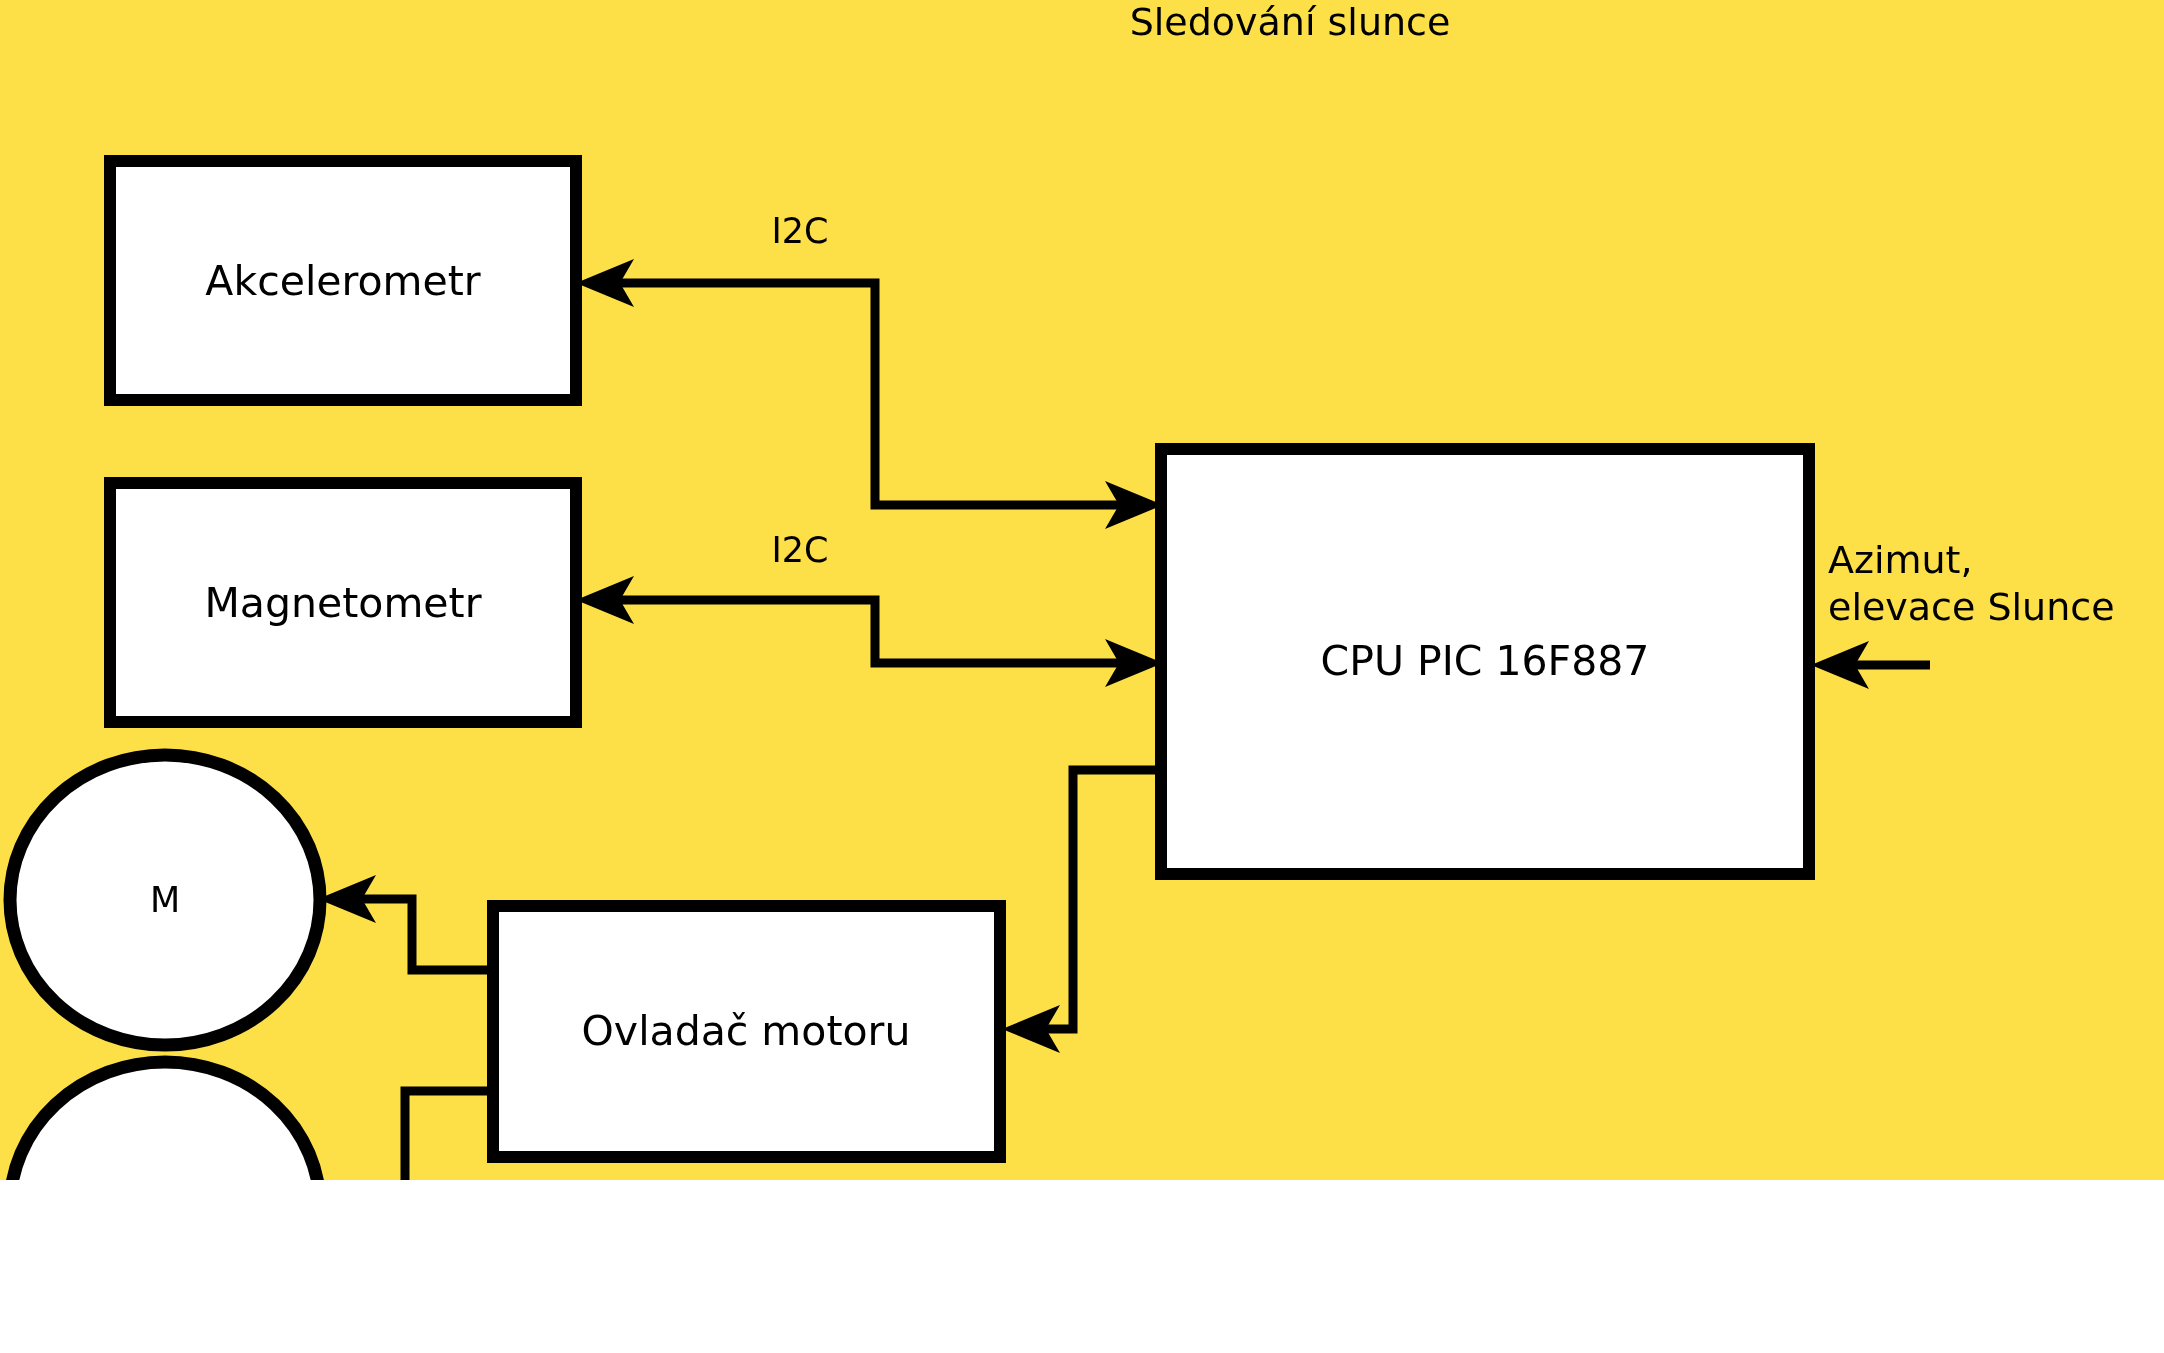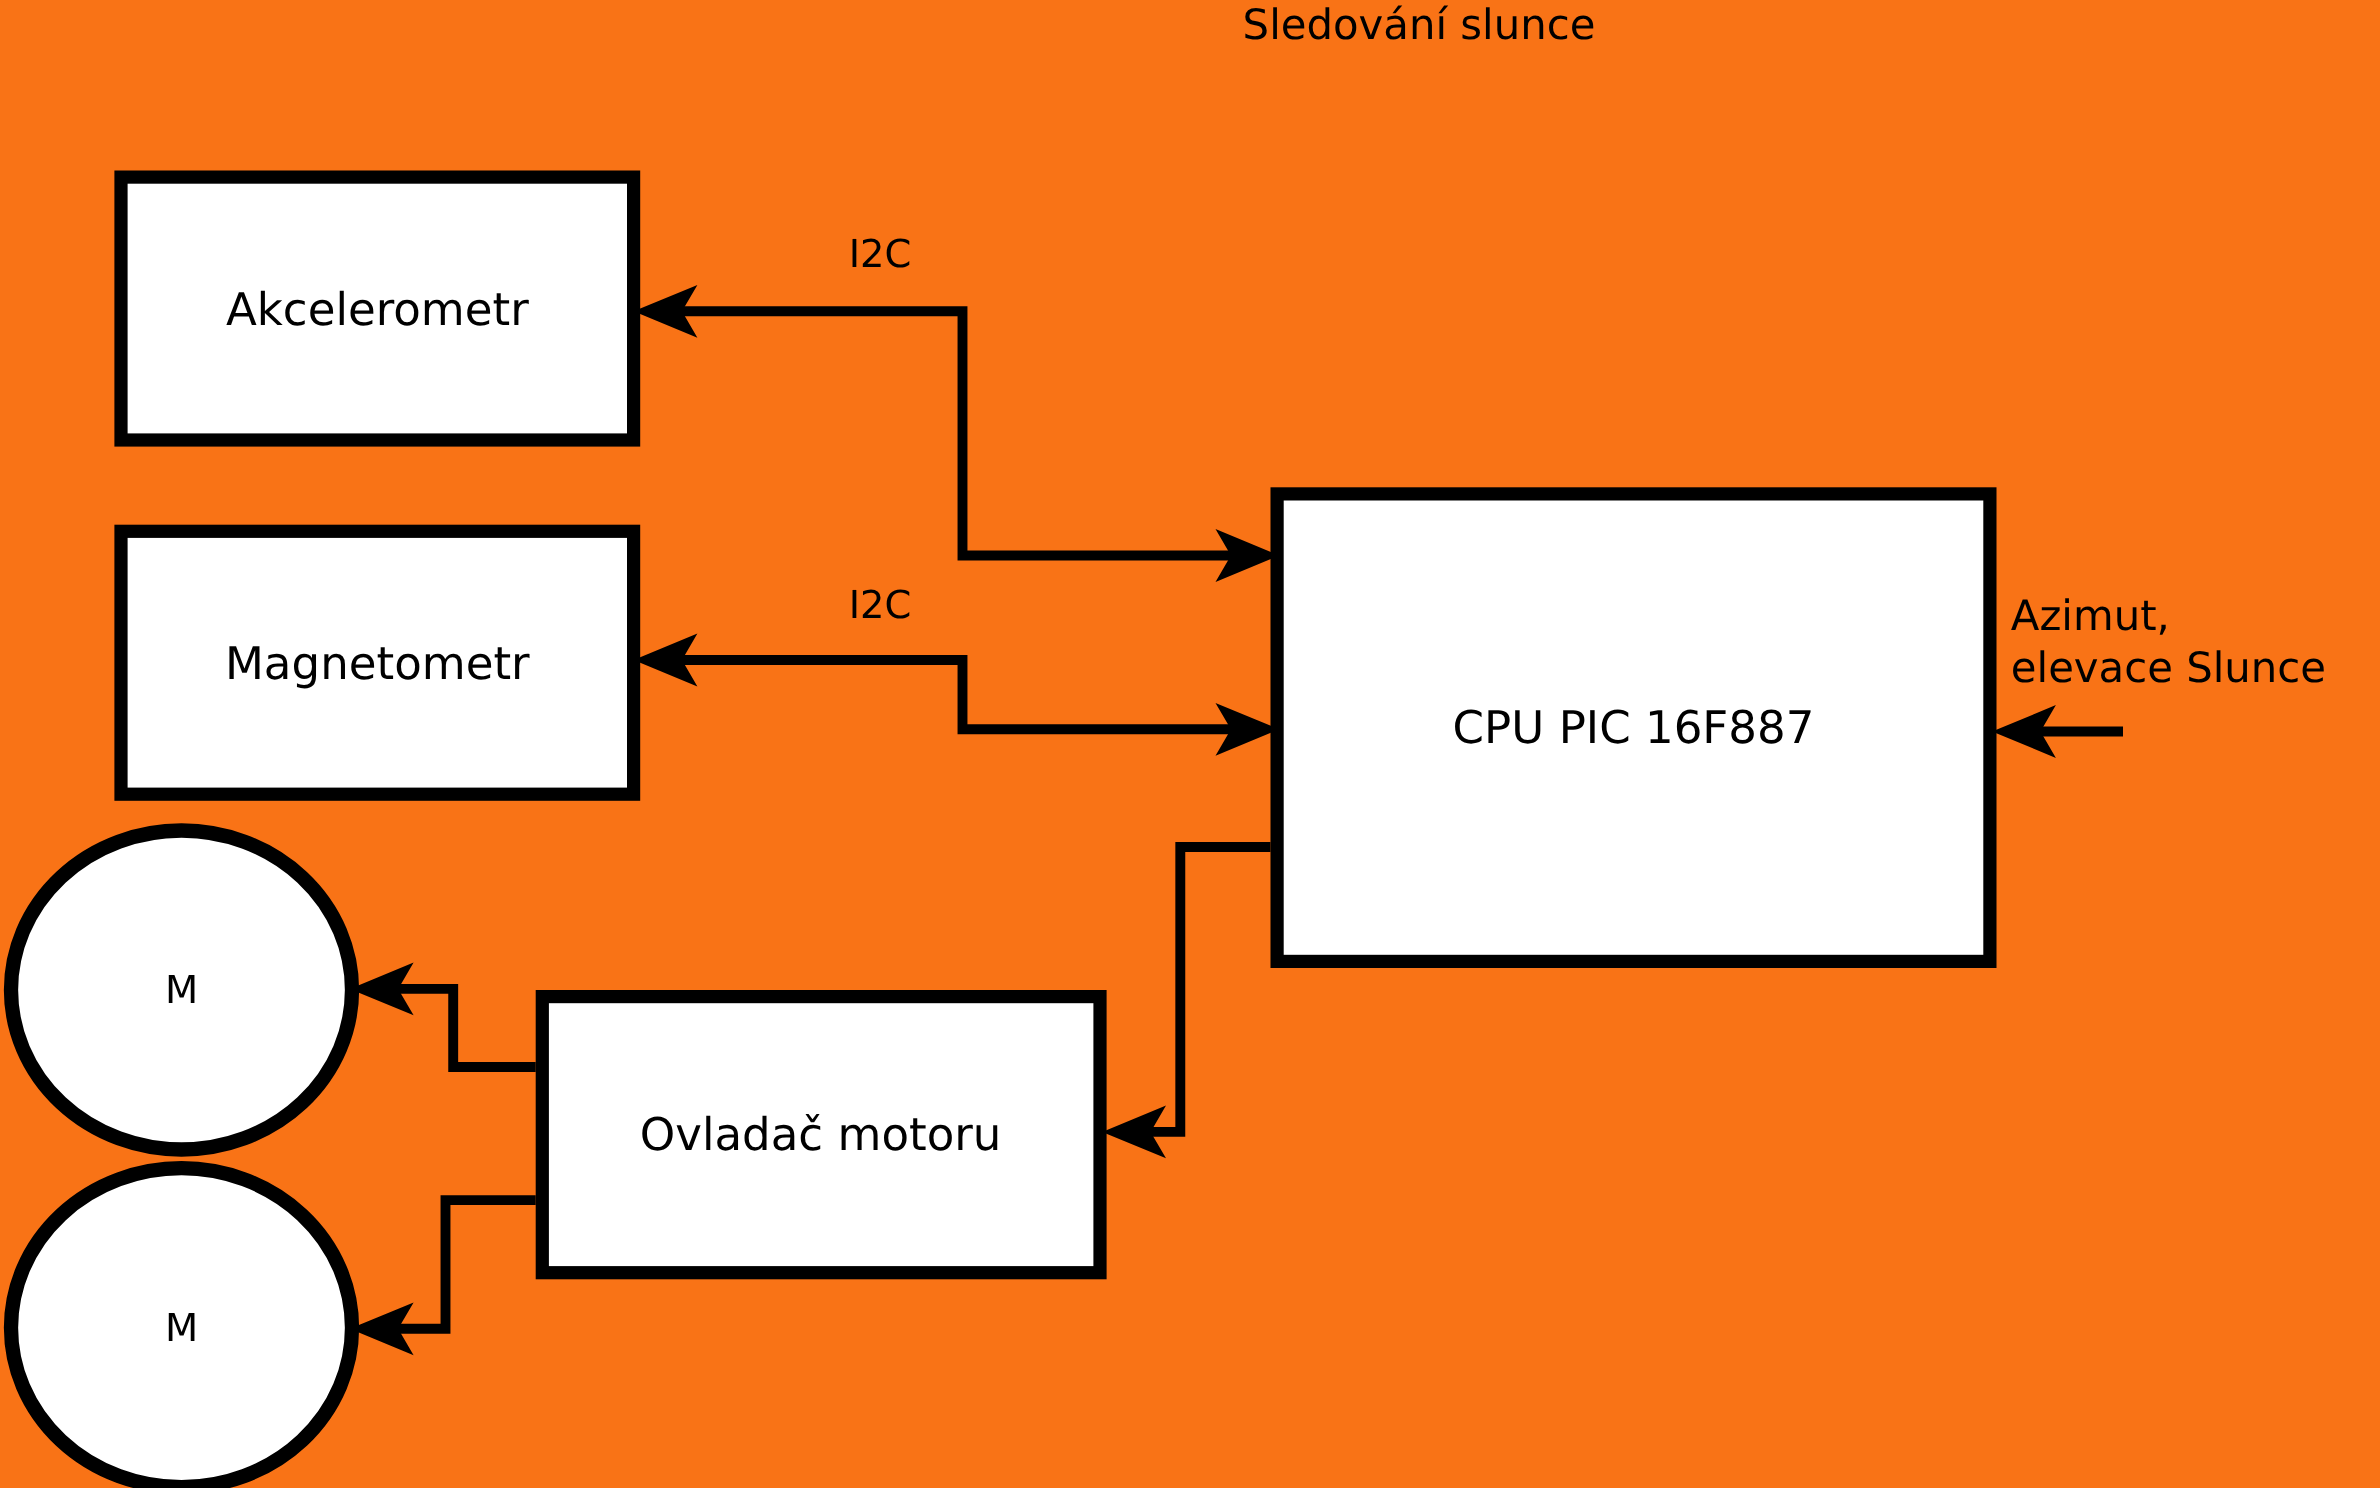--- a/index.html
+++ b/index.html
@@ -6,22 +6,22 @@
     margin: 0;
     padding: 0;
     background: #ffffff;
   }
   body {
     font-family: "DejaVu Sans", sans-serif;
   }
   #canvas {
     position: relative;
     width: 2164px;
-    height: 1353px;
-    background: #f97316;
+    height: 1180px;
+    background: #fde047;
     overflow: hidden;
     text-align: right;
   }
   #diagram-svg {
     position: absolute;
     left: 0;
     top: 0;
     width: 2164px;
     height: 1353px;
   }

